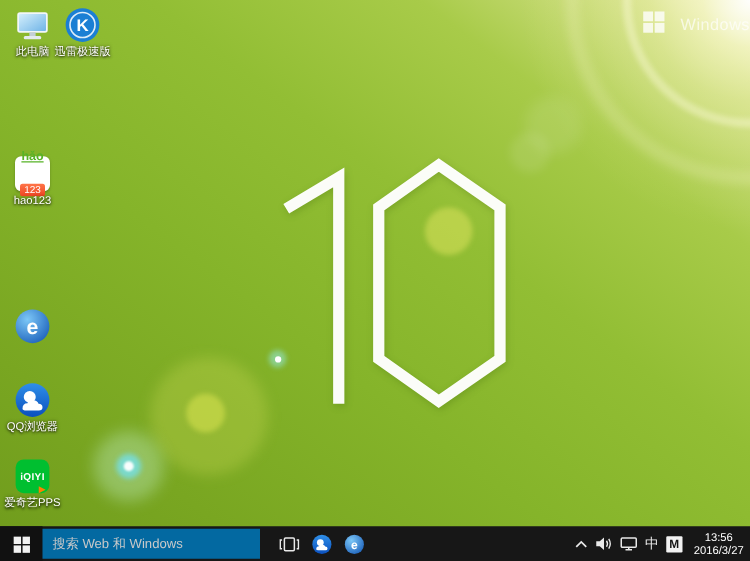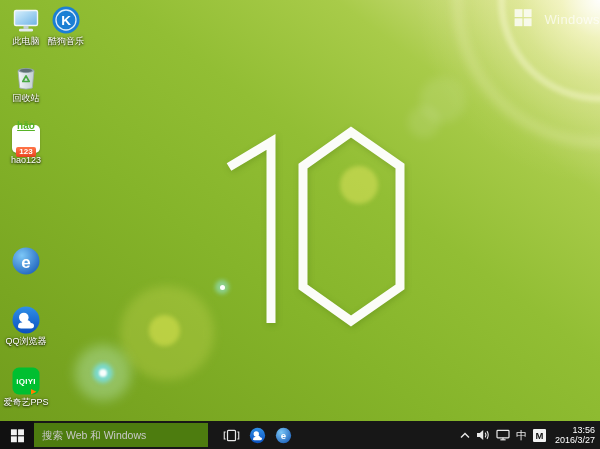--- a/index.html
+++ b/index.html
@@ -31,36 +31,36 @@
   .watermark{position:absolute;top:8px;right:0;display:flex;align-items:flex-end;gap:11px;opacity:.8;}
   .watermark .wtext{color:rgba(255,255,255,.85);font-size:13px;letter-spacing:.4px;white-space:nowrap;}
 
   
   .dicon{position:absolute;width:52px;display:flex;flex-direction:column;align-items:center;cursor:default;}
   .dicon .art{width:30px;height:30px;display:flex;align-items:center;justify-content:center;}
   .dicon .lbl{margin-top:1px;font-size:9px;line-height:10.5px;color:#fff;text-align:left;
     text-shadow:0 1px 2px rgba(0,0,0,.85),0 0 3px rgba(0,0,0,.5);}
   .hao-card{width:28px;height:28px;background:#fff;border-radius:5px;display:flex;flex-direction:column;align-items:center;justify-content:center;box-shadow:0 1px 2px rgba(0,0,0,.25);}
   .hao-top{color:#57b327;font-size:10px;font-weight:bold;line-height:10px;text-decoration:underline;}
-  .hao-bot{background:linear-gradient(#ff7448,#ee4623);color:#fff;font-size:8px;font-weight:bold;border-radius:2px;padding:0 3px;line-height:10px;margin-top:16px;}
+  .hao-bot{background:linear-gradient(#ff7448,#ee4623);color:#fff;font-size:8px;font-weight:normal;border-radius:2px;padding:0 3px;line-height:10px;margin-top:16px;}
 
   
   .taskbar{position:absolute;left:0;bottom:0;width:600px;height:28px;background:#171717;display:flex;align-items:center;}
   .start{width:34px;height:28px;display:flex;align-items:center;justify-content:center;background:#111;cursor:pointer;}
-  .searchbox{width:174px;height:24px;margin:2px 0;background:#4d7c0f;display:flex;align-items:center;}
+  .searchbox{width:174px;height:24px;margin:2px 0;background:#0369a1;display:flex;align-items:center;}
   .searchbox input{width:100%;border:none;background:transparent;color:#c9c9c9;font-size:10.5px;padding:0 0 0 8px;outline:none;}
   .searchbox input::placeholder{color:#c9c9c9;opacity:1;}
   .tb-btn{width:22px;height:28px;display:flex;align-items:center;justify-content:center;cursor:pointer;}
   .tb-btn.tv{margin-left:12px;}
   .tb-btn + .tb-btn{margin-left:4px;}
   .tray{margin-left:auto;height:100%;display:flex;align-items:center;gap:6px;padding-right:5px;}
   .tray-ic{display:flex;align-items:center;justify-content:center;cursor:pointer;}
   .ime-mode{color:#ececec;font-size:11px;line-height:11px;}
   .ime-box{width:13px;height:13px;background:#f2f2f2;color:#151515;font-size:9.5px;font-weight:bold;display:flex;align-items:center;justify-content:center;border-radius:1px;}
-  .clock{color:#fff;font-size:9px;line-height:10.5px;text-align:right;cursor:pointer;padding-left:3px;}
+  .clock{color:#fff;font-size:9px;line-height:10.5px;text-align:center;cursor:pointer;padding-left:3px;}
 
   svg{display:block;}
 </style>
 </head>
 <body>
 
 <div class="screen">
 
   <div class="wallpaper">
     <div class="flare ring2"></div>
@@ -110,41 +110,23 @@
   </div>
 
   <div class="dicon" style="left:40px;top:5px">
     <div class="art">
       <svg width="30" height="30" viewBox="0 0 30 30">
         <circle cx="15" cy="15" r="13.5" fill="#1b7fd4"></circle>
         <circle cx="15" cy="15" r="10" fill="none" stroke="rgba(255,255,255,.85)" stroke-width="1.3"></circle>
         <text x="15" y="20" text-anchor="middle" font-size="13.5" font-weight="bold" fill="#fff">K</text>
       </svg>
     </div>
-    <div class="lbl">酷狗音乐</div>
-  </div>
-
-  <div class="dicon" style="left:0;top:62px">
-    <div class="art">
-      <svg width="30" height="30" viewBox="0 0 30 30">
-        <defs>
-            <linearGradient id="bin" x1="0" y1="0" x2="1" y2="0">
-          <stop offset="0" stop-color="#f4f7f8"></stop>
-              <stop offset=".5" stop-color="#d7e0e3"></stop>
-              <stop offset="1" stop-color="#c4cfd3"></stop>
-            </linearGradient>
-          </defs>
-        <path d="M7 8.5 L23 8.5 L21.3 26 Q15 28.2 8.7 26 Z" fill="url(#bin)" stroke="#9eacb2" stroke-width=".8"></path>
-        <ellipse cx="15" cy="8.5" rx="8" ry="2.6" fill="#93a4aa"></ellipse>
-        <ellipse cx="15" cy="8.5" rx="6" ry="1.8" fill="#5f7075"></ellipse>
-        <path d="M11.8 19.5 L15 13.8 L18.2 19.5 Z" fill="none" stroke="#49a942" stroke-width="1.7" stroke-linejoin="round"></path>
-      </svg>
-    </div>
-    <div class="lbl">回收站</div>
-  </div>
+    <div class="lbl">迅雷极速版</div>
+  </div>
+
 
 
   <div class="dicon" style="left:0;top:124px">
     <div class="art">
       <div class="hao-card">
         <span class="hao-top">hǎo</span>
         <span class="hao-bot">123</span>
       </div>
     </div>
     <div class="lbl">hao123</div>

